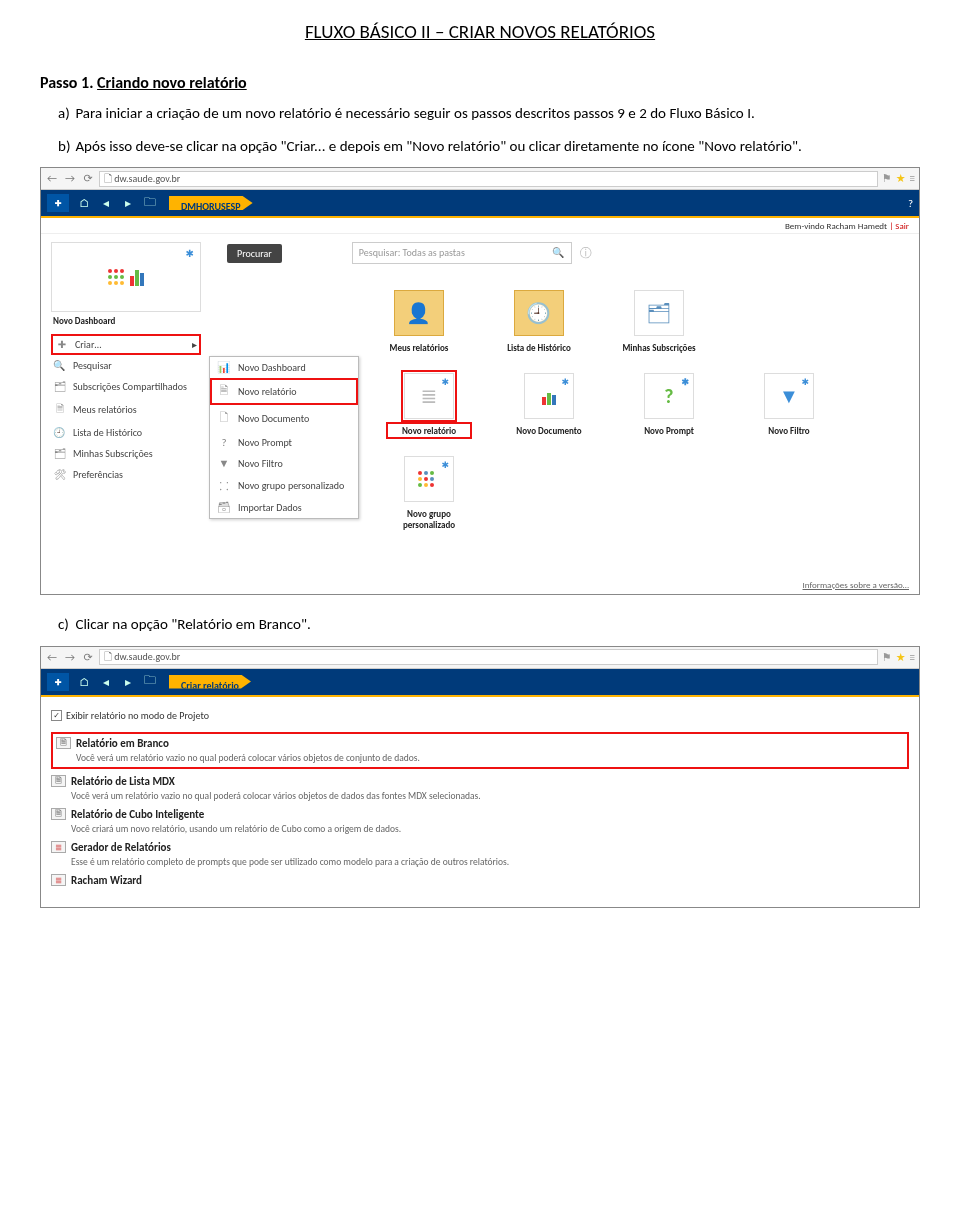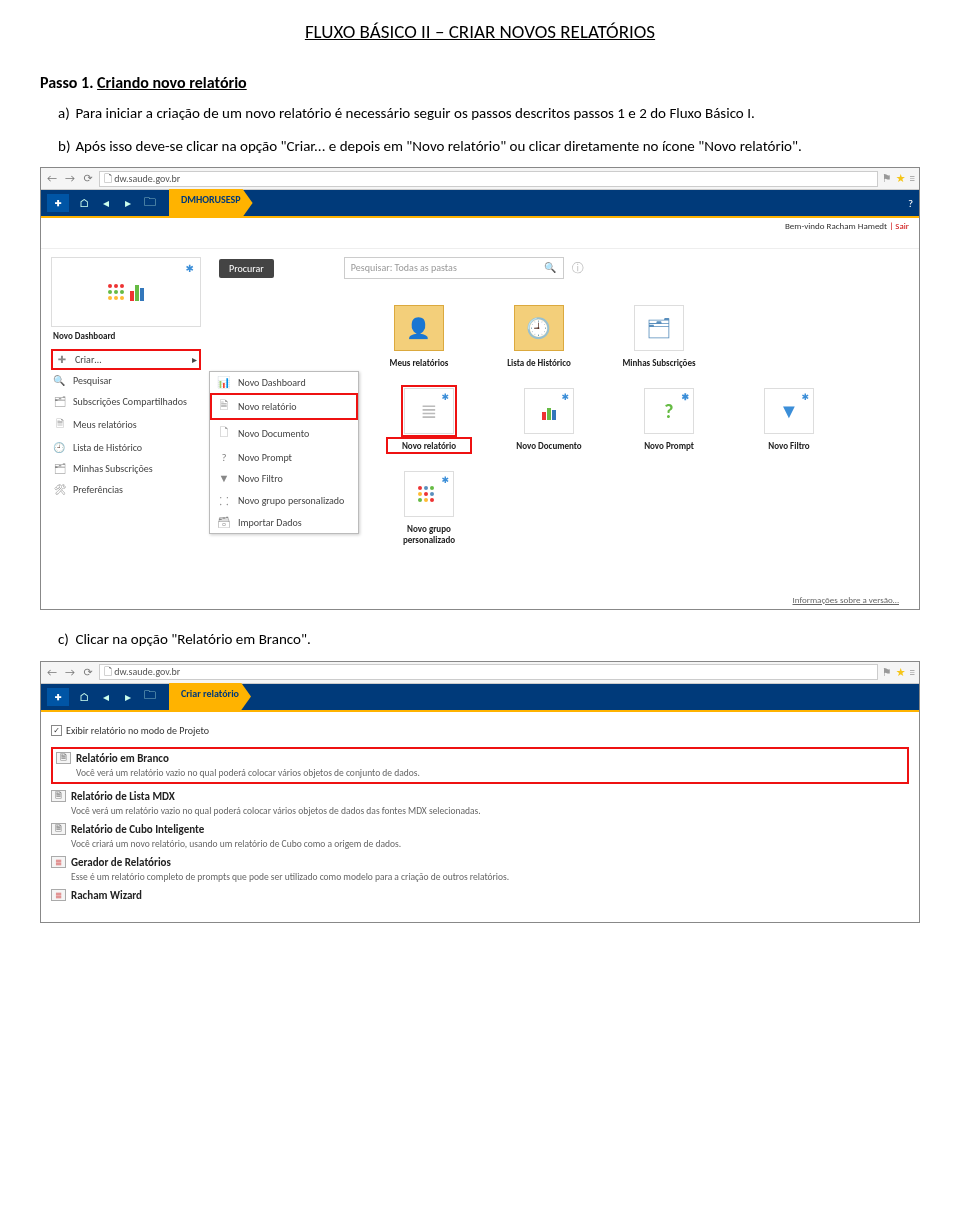--- a/index.html
+++ b/index.html
@@ -15,51 +15,51 @@
   
   .ss1 { font-size: 11px; color: #333; }
   .brow { height: 22px; border-bottom: 1px solid #ccc; display: flex; align-items: center; padding: 0 4px; background: #f5f5f5; gap: 4px; }
   .brow .arrow { width: 14px; text-align: center; color: #777; }
   .brow .reload { width: 14px; text-align: center; color: #777; }
   .brow .addr { flex: 1; border: 1px solid #ccc; height: 16px; line-height: 14px; padding: 0 4px; font-size: 10px; color: #555; background: #fff; }
   .brow .ricons { display: flex; gap: 4px; color: #999; }
   .topbar { height: 26px; background: #003a7a; display: flex; align-items: center; color: #fff; padding: 0 6px; gap: 8px; }
   .sus { width: 22px; height: 18px; background: #0055a5; display: flex; align-items: center; justify-content: center; font-size: 8px; font-weight: bold; }
   .tb-icon { width: 14px; color: #cfe; font-size: 12px; text-align: center; }
-  .bc { background: #ffb300; color: #003a7a; font-weight: bold; height: 28px; line-height: 22px; padding: 0 12px; font-size: 10px; clip-path: polygon(0 0, calc(100% - 10px) 0, 100% 50%, calc(100% - 10px) 100%, 0 100%); margin-left: 4px; }
+  .bc { background: #ffb300; color: #003a7a; font-weight: bold; height: 14px; line-height: 22px; padding: 0 12px; font-size: 10px; clip-path: polygon(0 0, calc(100% - 10px) 0, 100% 50%, calc(100% - 10px) 100%, 0 100%); margin-left: 4px; }
   .topbar .q { margin-left: auto; color: #fff; }
-  .userbar { height: 31px; text-align: right; padding: 2px 10px; font-size: 9px; color: #333; border-bottom: 1px solid #eee; }
+  .userbar { height: 16px; text-align: right; padding: 2px 10px; font-size: 9px; color: #333; border-bottom: 1px solid #eee; }
   .userbar .sair { color: #c00; }
   .yellowline { height: 2px; background: #ffb300; }
   .ss1-body { display: flex; padding: 8px 10px; gap: 8px; position: relative; min-height: 360px; }
   .leftcol { width: 150px; }
   .tile-dash { border: 1px solid #ddd; height: 70px; display: flex; align-items: center; justify-content: center; position: relative; background: #fff; }
   .tile-dash .star { position: absolute; top: 4px; right: 6px; color: #3b8ed8; font-size: 10px; }
   .tile-caption { font-size: 9px; font-weight: bold; margin: 3px 0 8px 2px; color: #222; }
   .left-list { margin-top: 8px; }
   .ll-item { display: flex; align-items: center; gap: 6px; padding: 4px 2px; font-size: 10px; color: #444; }
   .ll-item .ico { width: 14px; text-align: center; color: #888; }
   .ll-item.hi { border: 2px solid #e11; padding: 2px; }
-  .procurar-btn { background: #444; color: #fff; padding: 3px 10px; font-size: 10px; border-radius: 2px; display: inline-block; margin-left: 10px; }
+  .procurar-btn { background: #444; color: #fff; padding: 3px 10px; font-size: 10px; border-radius: 2px; display: inline-block; margin-left: 18px; }
   .main-area { flex: 1; position: relative; }
   .searchbox { width: 220px; border: 1px solid #ccc; height: 22px; line-height: 20px; padding: 0 6px; font-size: 10px; color: #999; background: #fff; display: inline-flex; align-items: center; margin-left: 70px; }
   .searchbox .mag { margin-left: auto; color: #c00; }
   .info-i { color: #bbb; margin-left: 8px; font-size: 12px; }
   .dropdown { position: absolute; top: 114px; left: 0; width: 150px; background: #fff; border: 1px solid #bbb; box-shadow: 1px 1px 3px rgba(0,0,0,0.2); z-index: 5; }
   .dd-item { display: flex; align-items: center; gap: 6px; padding: 4px 6px; font-size: 10px; color: #444; }
   .dd-item .ico { width: 16px; text-align: center; color: #888; font-size: 11px; }
   .dd-item.hi { border: 2px solid #e11; padding: 2px 4px; }
   .grid-tiles { display: flex; gap: 40px; margin: 26px 0 0 40px; flex-wrap: wrap; }
   .gt { width: 80px; text-align: center; }
   .gt .gt-ico { width: 50px; height: 46px; margin: 0 auto 6px auto; border: 1px solid #ddd; background: #fff; display: flex; align-items: center; justify-content: center; font-size: 20px; position: relative; }
   .gt .gt-ico .star { position: absolute; top: 2px; right: 4px; color: #3b8ed8; font-size: 9px; }
   .gt.hi .gt-ico { outline: 2px solid #e11; outline-offset: 1px; }
   .gt.hi .gt-lab { outline: 2px solid #e11; outline-offset: 1px; }
   .gt-lab { font-size: 9px; font-weight: bold; color: #222; }
-  .version-link { position: absolute; bottom: 4px; right: 20px; font-size: 9px; color: #666; text-decoration: underline; }
+  .version-link { position: absolute; bottom: 4px; right: 10px; font-size: 9px; color: #666; text-decoration: underline; }
 
   
   .ss2 { font-size: 11px; color: #333; }
   .ss2-body { padding: 8px 10px 14px 10px; }
   .chk-line { font-size: 10px; margin: 4px 0 10px 0; display: flex; align-items: center; gap: 4px; }
   .chk { width: 11px; height: 11px; border: 1px solid #888; display: inline-flex; align-items: center; justify-content: center; font-size: 8px; }
   .opt-block { margin: 6px 0; }
   .opt-block.hi { border: 2px solid #e11; padding: 3px; margin: 4px 0; }
   .opt-head { display: flex; align-items: center; gap: 5px; font-size: 11px; font-weight: bold; color: #222; }
   .opt-head .ico { width: 15px; height: 12px; border: 1px solid #aaa; display: inline-flex; align-items: center; justify-content: center; font-size: 8px; background: #f5f5f5; color: #888; }
@@ -79,21 +79,21 @@
 
 <div class="doc-title">FLUXO BÁSICO II – CRIAR NOVOS RELATÓRIOS</div>
 
 <p class="step-heading">
   <span>Passo 1.</span>
   <span class="underline">Criando novo relatório</span>
 </p>
 
 <div class="body-text">
   <span class="li-label">a)</span>
-  <span class="li-content">Para iniciar a criação de um novo relatório é necessário seguir os passos descritos passos 1 e 2 do Fluxo Básico I.</span>
+  <span class="li-content">Para iniciar a criação de um novo relatório é necessário seguir os passos descritos passos 9 e 2 do Fluxo Básico I.</span>
 </div>
 <div class="body-text">
   <span class="li-label">b)</span>
   <span class="li-content">Após isso deve-se clicar na opção "Criar... e depois em "Novo relatório" ou clicar diretamente no ícone "Novo relatório".</span>
 </div>
 
 <div class="screenshot-frame ss1">
   <div class="brow">
     <span class="arrow">←</span>
     <span class="arrow">→</span>

